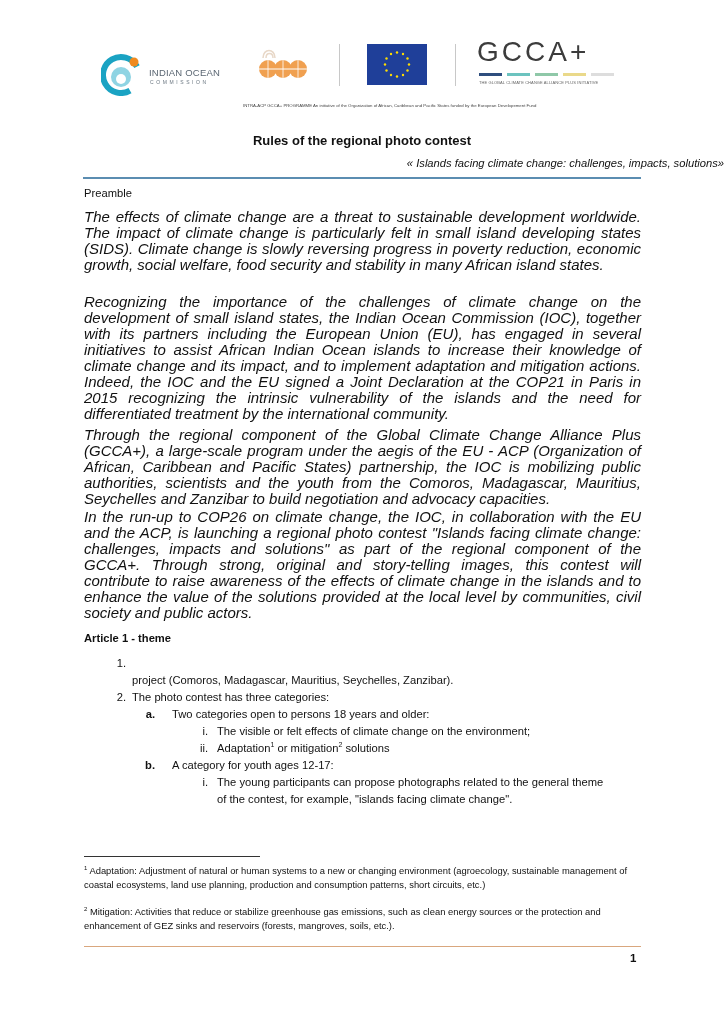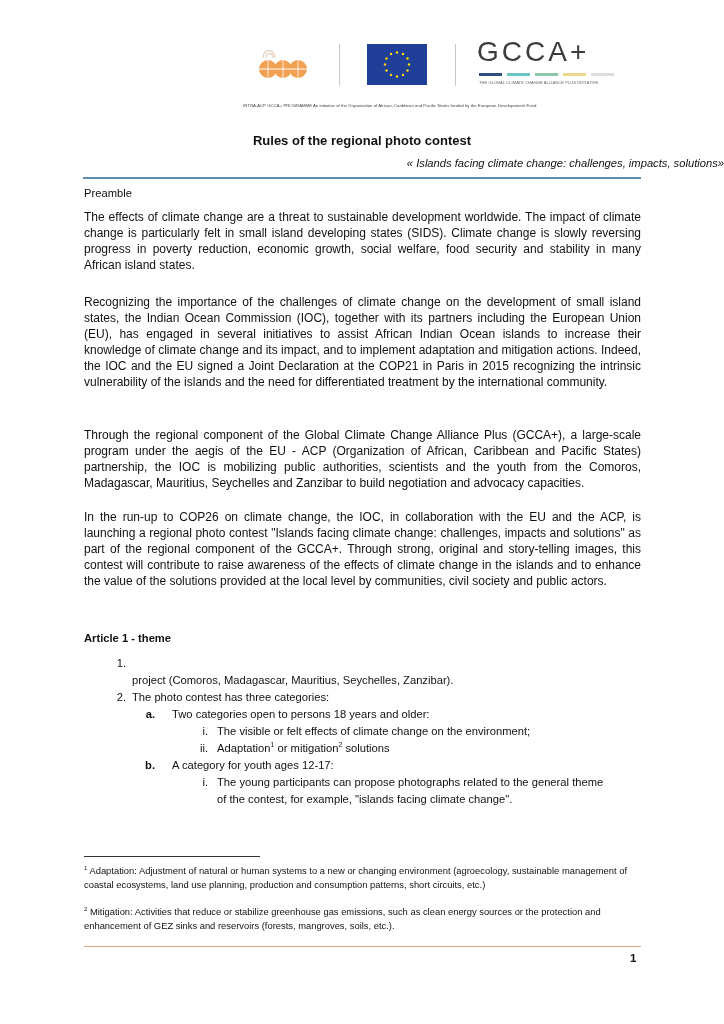--- a/index.html
+++ b/index.html
@@ -26,21 +26,21 @@
   .gcca-tag { position: absolute; left: 2px; top: 40px; font-size: 4px; color: #666; white-space: nowrap; letter-spacing: 0.1px; }
 
   .intra-line { position: absolute; left: 243px; top: 103px; font-size: 4.3px; color: #444; white-space: nowrap; }
 
   
   .title { position: absolute; left: 0; width: 724px; text-align: center; top: 133px; font-size: 13px; font-weight: bold; color: #111; }
   .subtitle { position: absolute; left: 0; width: 724px; text-align: right; top: 157px; font-size: 11.2px; color: #111; font-style: italic; }
   .rule-blue { position: absolute; left: 83px; top: 177px; width: 558px; height: 2px; background: #5b8db1; }
 
   
-  .body-text { position: absolute; left: 84px; width: 557px; font-size: 12px; line-height: 16px; text-align: justify; color: #111; }
+  .body-text { position: absolute; left: 84px; width: 557px; font-size: 15px; line-height: 16px; text-align: justify; color: #111; font-style: italic; }
   .heading { position: absolute; left: 84px; font-size: 11.2px; color: #111; }
   .heading.bold { font-weight: bold; }
 
   
   .li { position: absolute; font-size: 11.2px; line-height: 16px; color: #111; }
   .li .marker { position: absolute; text-align: right; }
   .li .text { position: absolute; }
   sup { font-size: 7px; line-height: 0; vertical-align: super; }
 
   
@@ -49,20 +49,30 @@
   .fn sup { font-size: 6px; }
 
   .footer-rule { position: absolute; left: 84px; top: 946px; width: 557px; height: 1px; background: #d9a77e; }
   .page-num { position: absolute; left: 630px; top: 952px; font-size: 11.5px; font-weight: bold; color: #111; }
 </style>
 </head>
 <body>
 
 <div class="page">
 
+  <div class="logo-ioc">
+    <svg width="44" height="44" viewBox="0 0 44 44">
+      <circle cx="20" cy="23" r="18" fill="none" stroke="#1aa3c3" stroke-width="6" stroke-dasharray="85 30" transform="rotate(60 20 23)"></circle>
+      <circle cx="20" cy="25" r="10" fill="#8fd4e3"></circle>
+      <circle cx="20" cy="27" r="5" fill="#ffffff"></circle>
+      <circle cx="33" cy="10" r="4.5" fill="#f08a1e"></circle>
+    </svg>
+    <div class="ioc-name">INDIAN OCEAN</div>
+    <div class="ioc-sub">COMMISSION</div>
+  </div>
 
   <div class="logo-acp">
     <svg width="60" height="48" viewBox="0 0 60 48">
       <path d="M10 16 C10 6, 22 6, 22 16" fill="none" stroke="#e8d8c8" stroke-width="1.5"></path>
       <path d="M13 16 C13 10, 20 10, 20 16" fill="none" stroke="#e8d8c8" stroke-width="1.5"></path>
       <circle cx="15" cy="27" r="9" fill="#f0a050"></circle>
       <circle cx="30" cy="27" r="9" fill="#f0a050"></circle>
       <circle cx="45" cy="27" r="9" fill="#f0a050"></circle>
       <path d="M6 27 h48" stroke="#ffffff" stroke-width="1"></path>
       <path d="M15 18 v18 M30 18 v18 M45 18 v18" stroke="#ffffff" stroke-width="0.8"></path>

